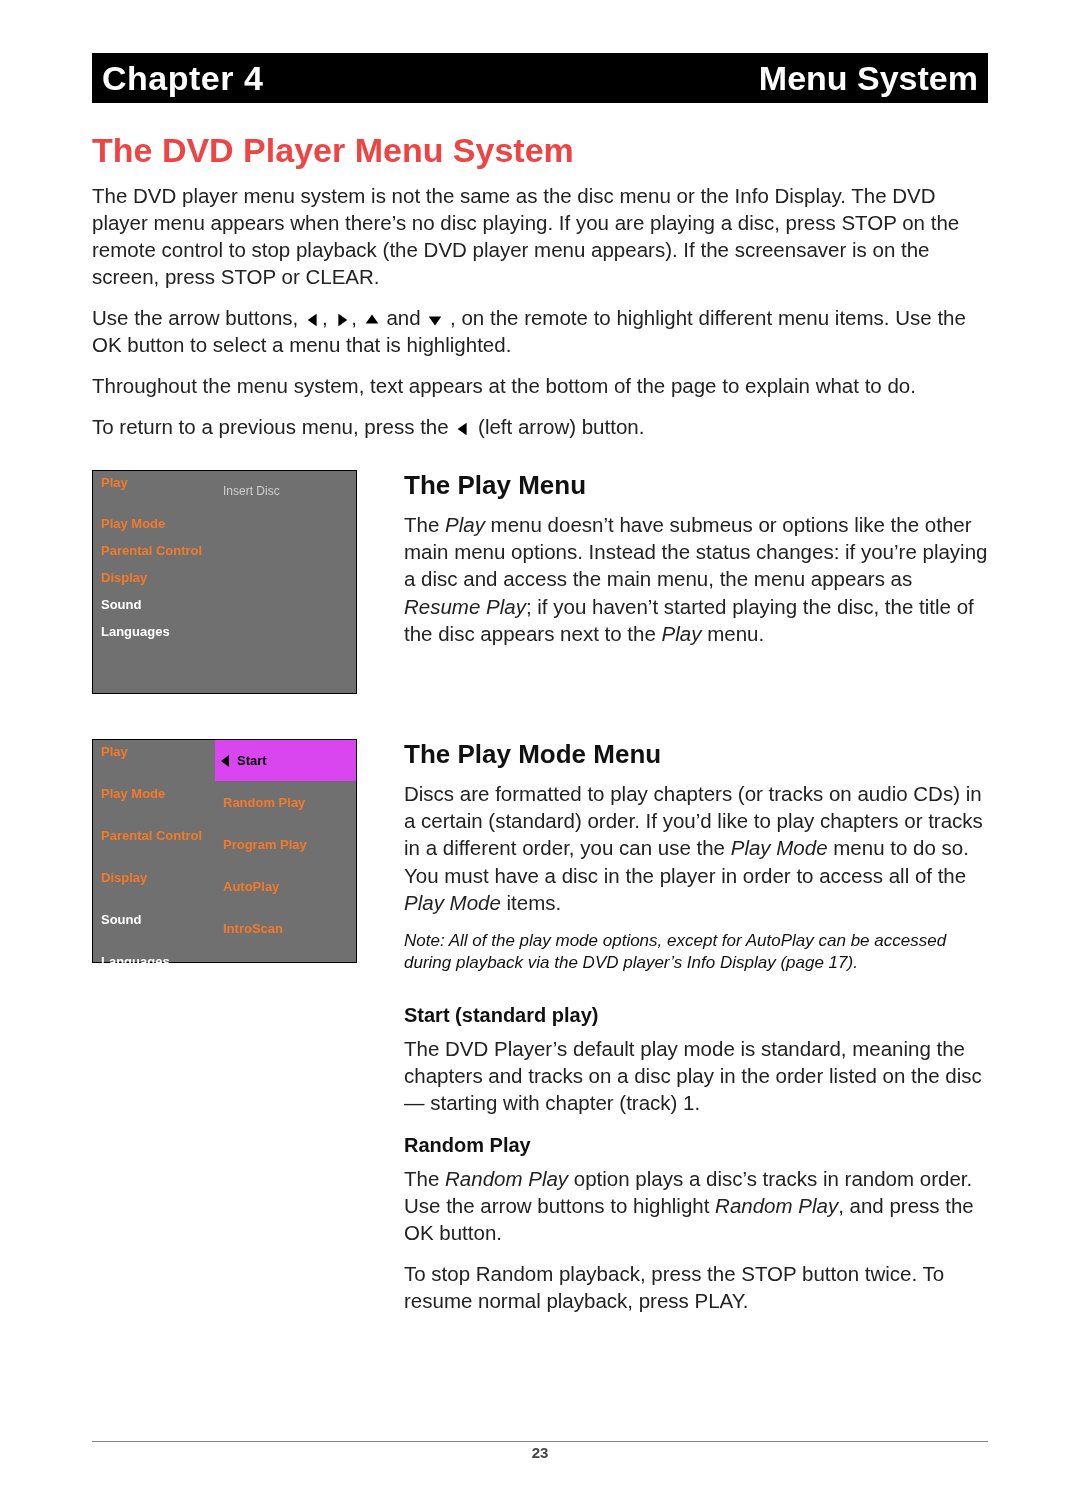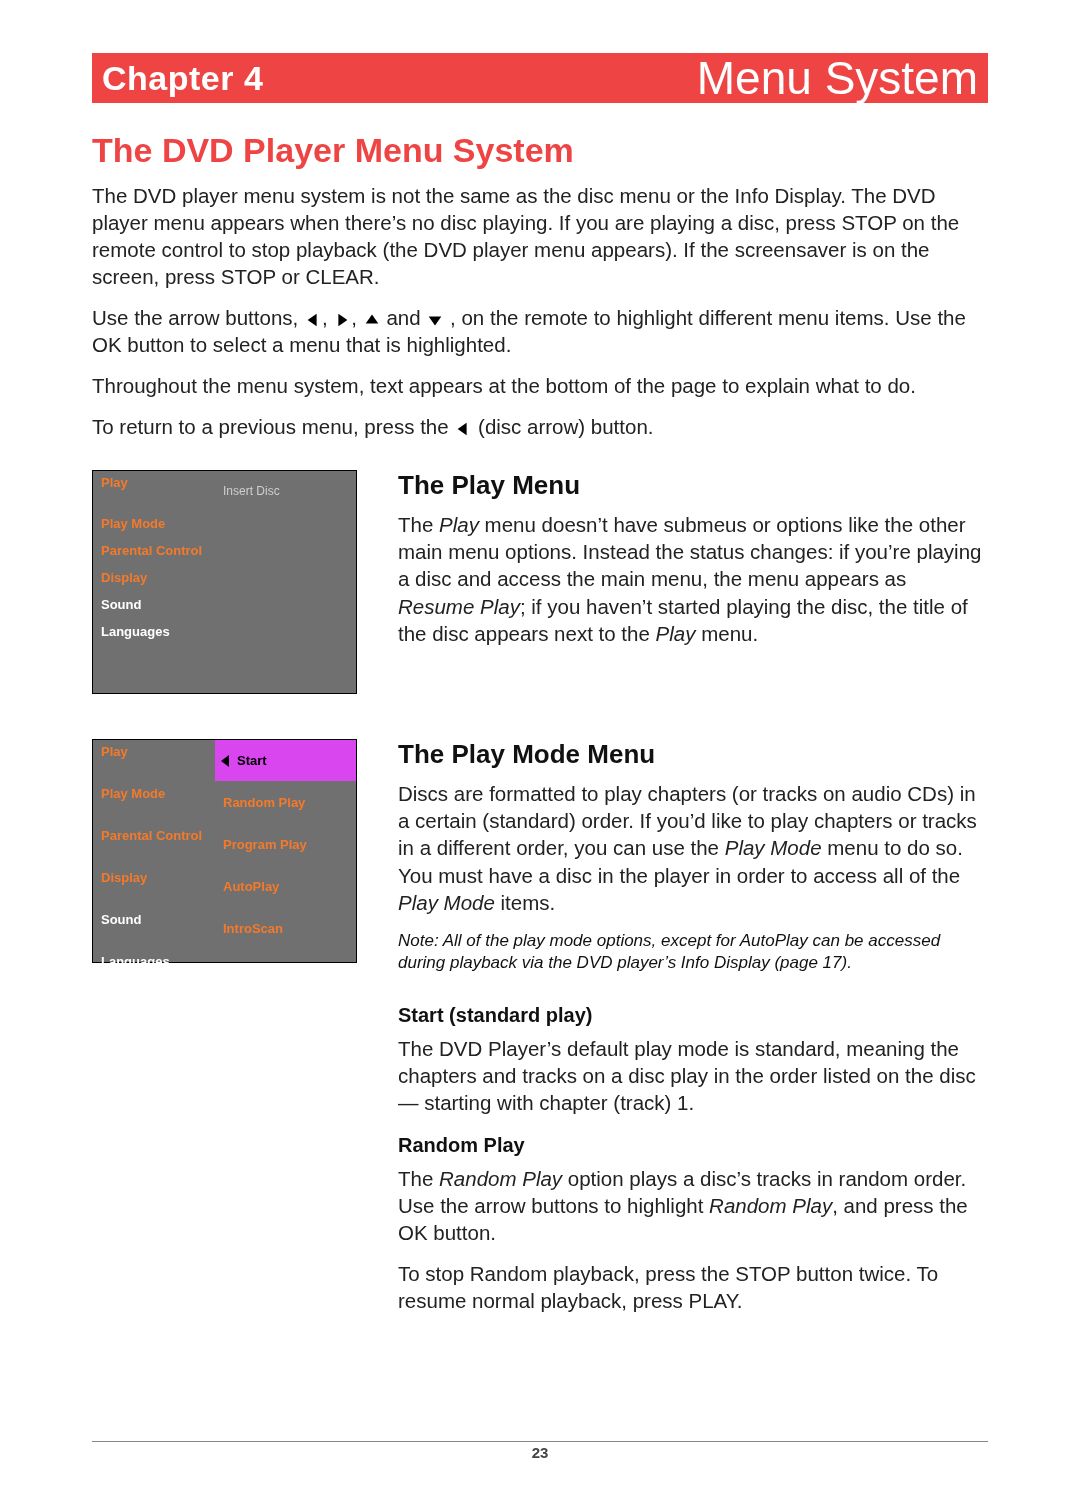--- a/index.html
+++ b/index.html
@@ -11,53 +11,53 @@
     color: #111;
   }
   .page {
     width: 1080px;
     height: 1511px;
     position: relative;
     box-sizing: border-box;
     padding: 48px 92px 0 92px;
   }
   .chapter-bar {
-    background: #ef4444;
+    background: #000000;
     color: #fff;
     height: 50px;
     display: flex;
     justify-content: space-between;
     align-items: center;
     padding: 0 10px;
     margin-top: 5px;
   }
   .chapter-left {
     font-weight: 900;
     font-size: 34px;
     letter-spacing: 0.5px;
   }
   .chapter-right {
-    font-weight: 400;
-    font-size: 46px;
+    font-weight: 700;
+    font-size: 34px;
   }
   h2.section-title {
     font-size: 34px;
     font-weight: 700;
     margin: 28px 0 12px 0;
     color: #ef4444;
   }
   p.body {
     font-size: 20.5px;
     line-height: 1.32;
     margin: 0 0 14px 0;
     color: #222;
   }
   .columns {
     display: flex;
-    gap: 16px;
+    gap: 22px;
     margin-top: 30px;
   }
   .col-left {
     width: 290px;
     flex: 0 0 290px;
   }
   .col-right {
     flex: 1;
   }
   .menu-box {
@@ -186,21 +186,21 @@
     <span> , on the remote to highlight different menu items. Use the OK button to select a menu that is highlighted.</span>
   </p>
 
   <p class="body">Throughout the menu system, text appears at the bottom of the page to explain what to do.</p>
 
   <p class="body">
     <span>To return to a previous menu, press the </span>
     <svg class="inline-arrow" viewBox="0 0 20 20">
         <polygon points="14,3 4,10 14,17" fill="#000"></polygon>
       </svg>
-    <span> (disc arrow) button.</span>
+    <span> (left arrow) button.</span>
   </p>
 
   <div class="columns">
     <div class="col-left">
       <div class="menu-box box1">
         <div class="menu-row">
           <div class="left-col highlight">Play</div>
           <div class="right-col insert-disc">Insert Disc</div>
         </div>
         <div class="menu-row">

